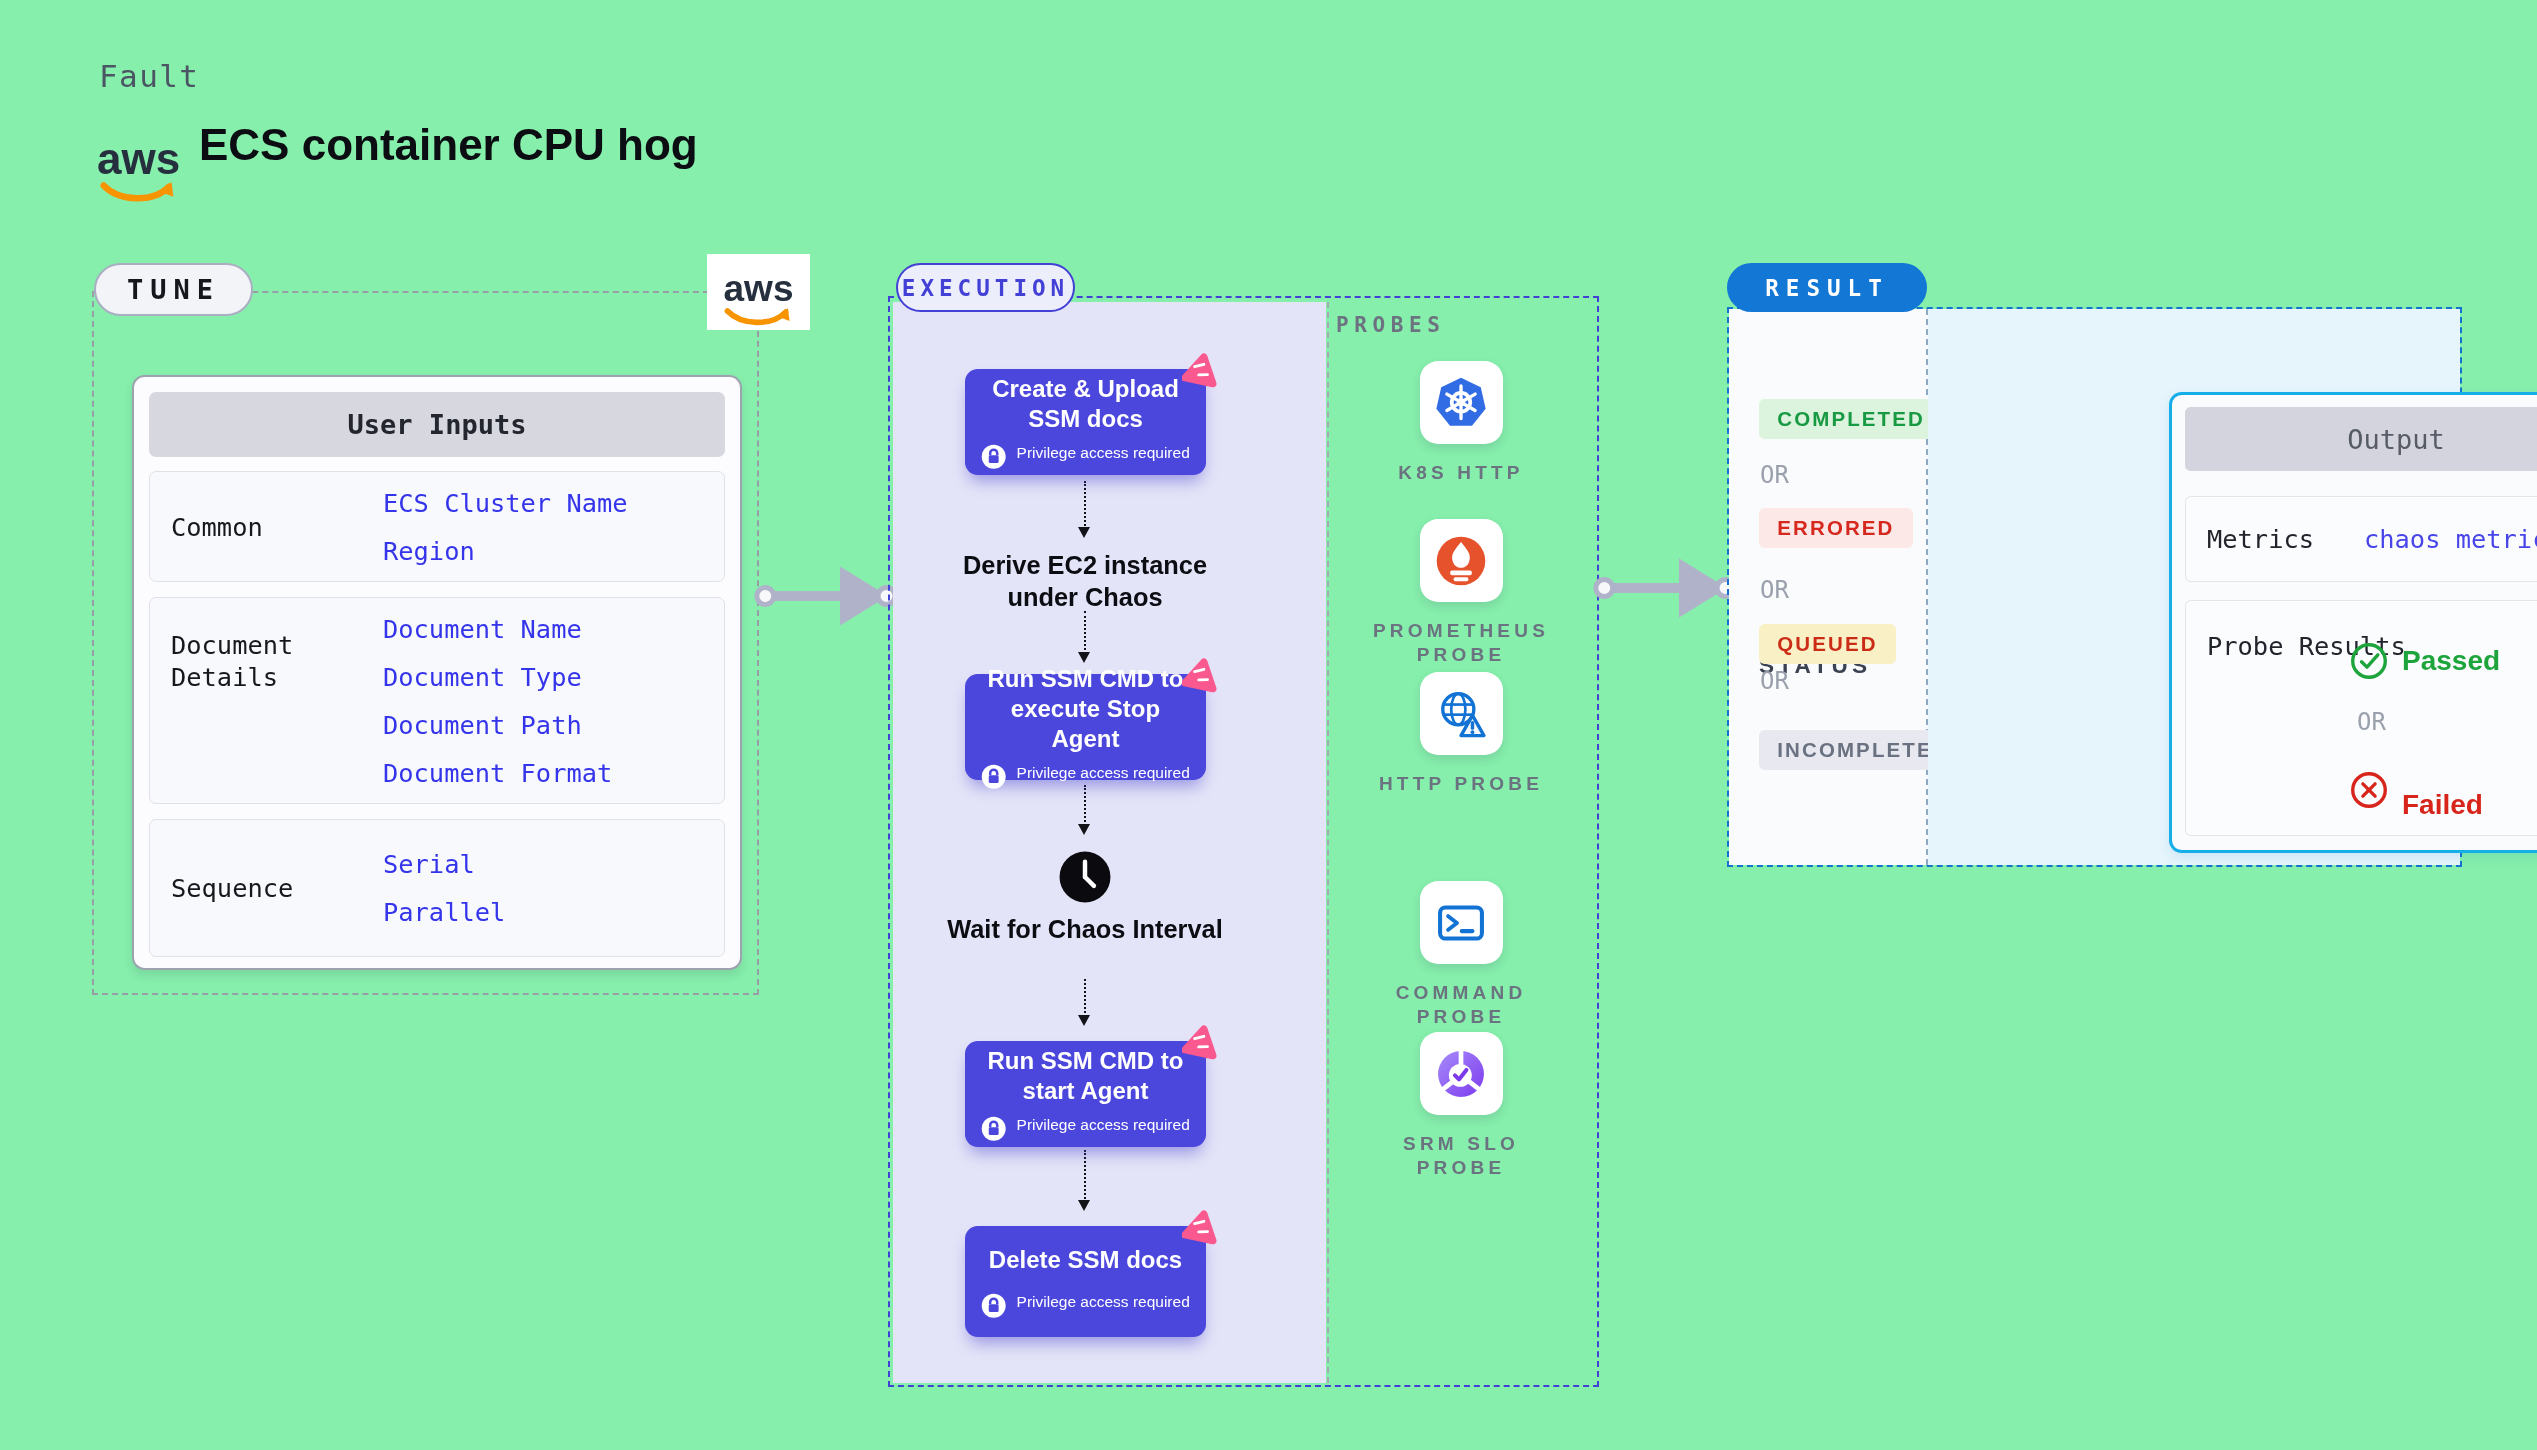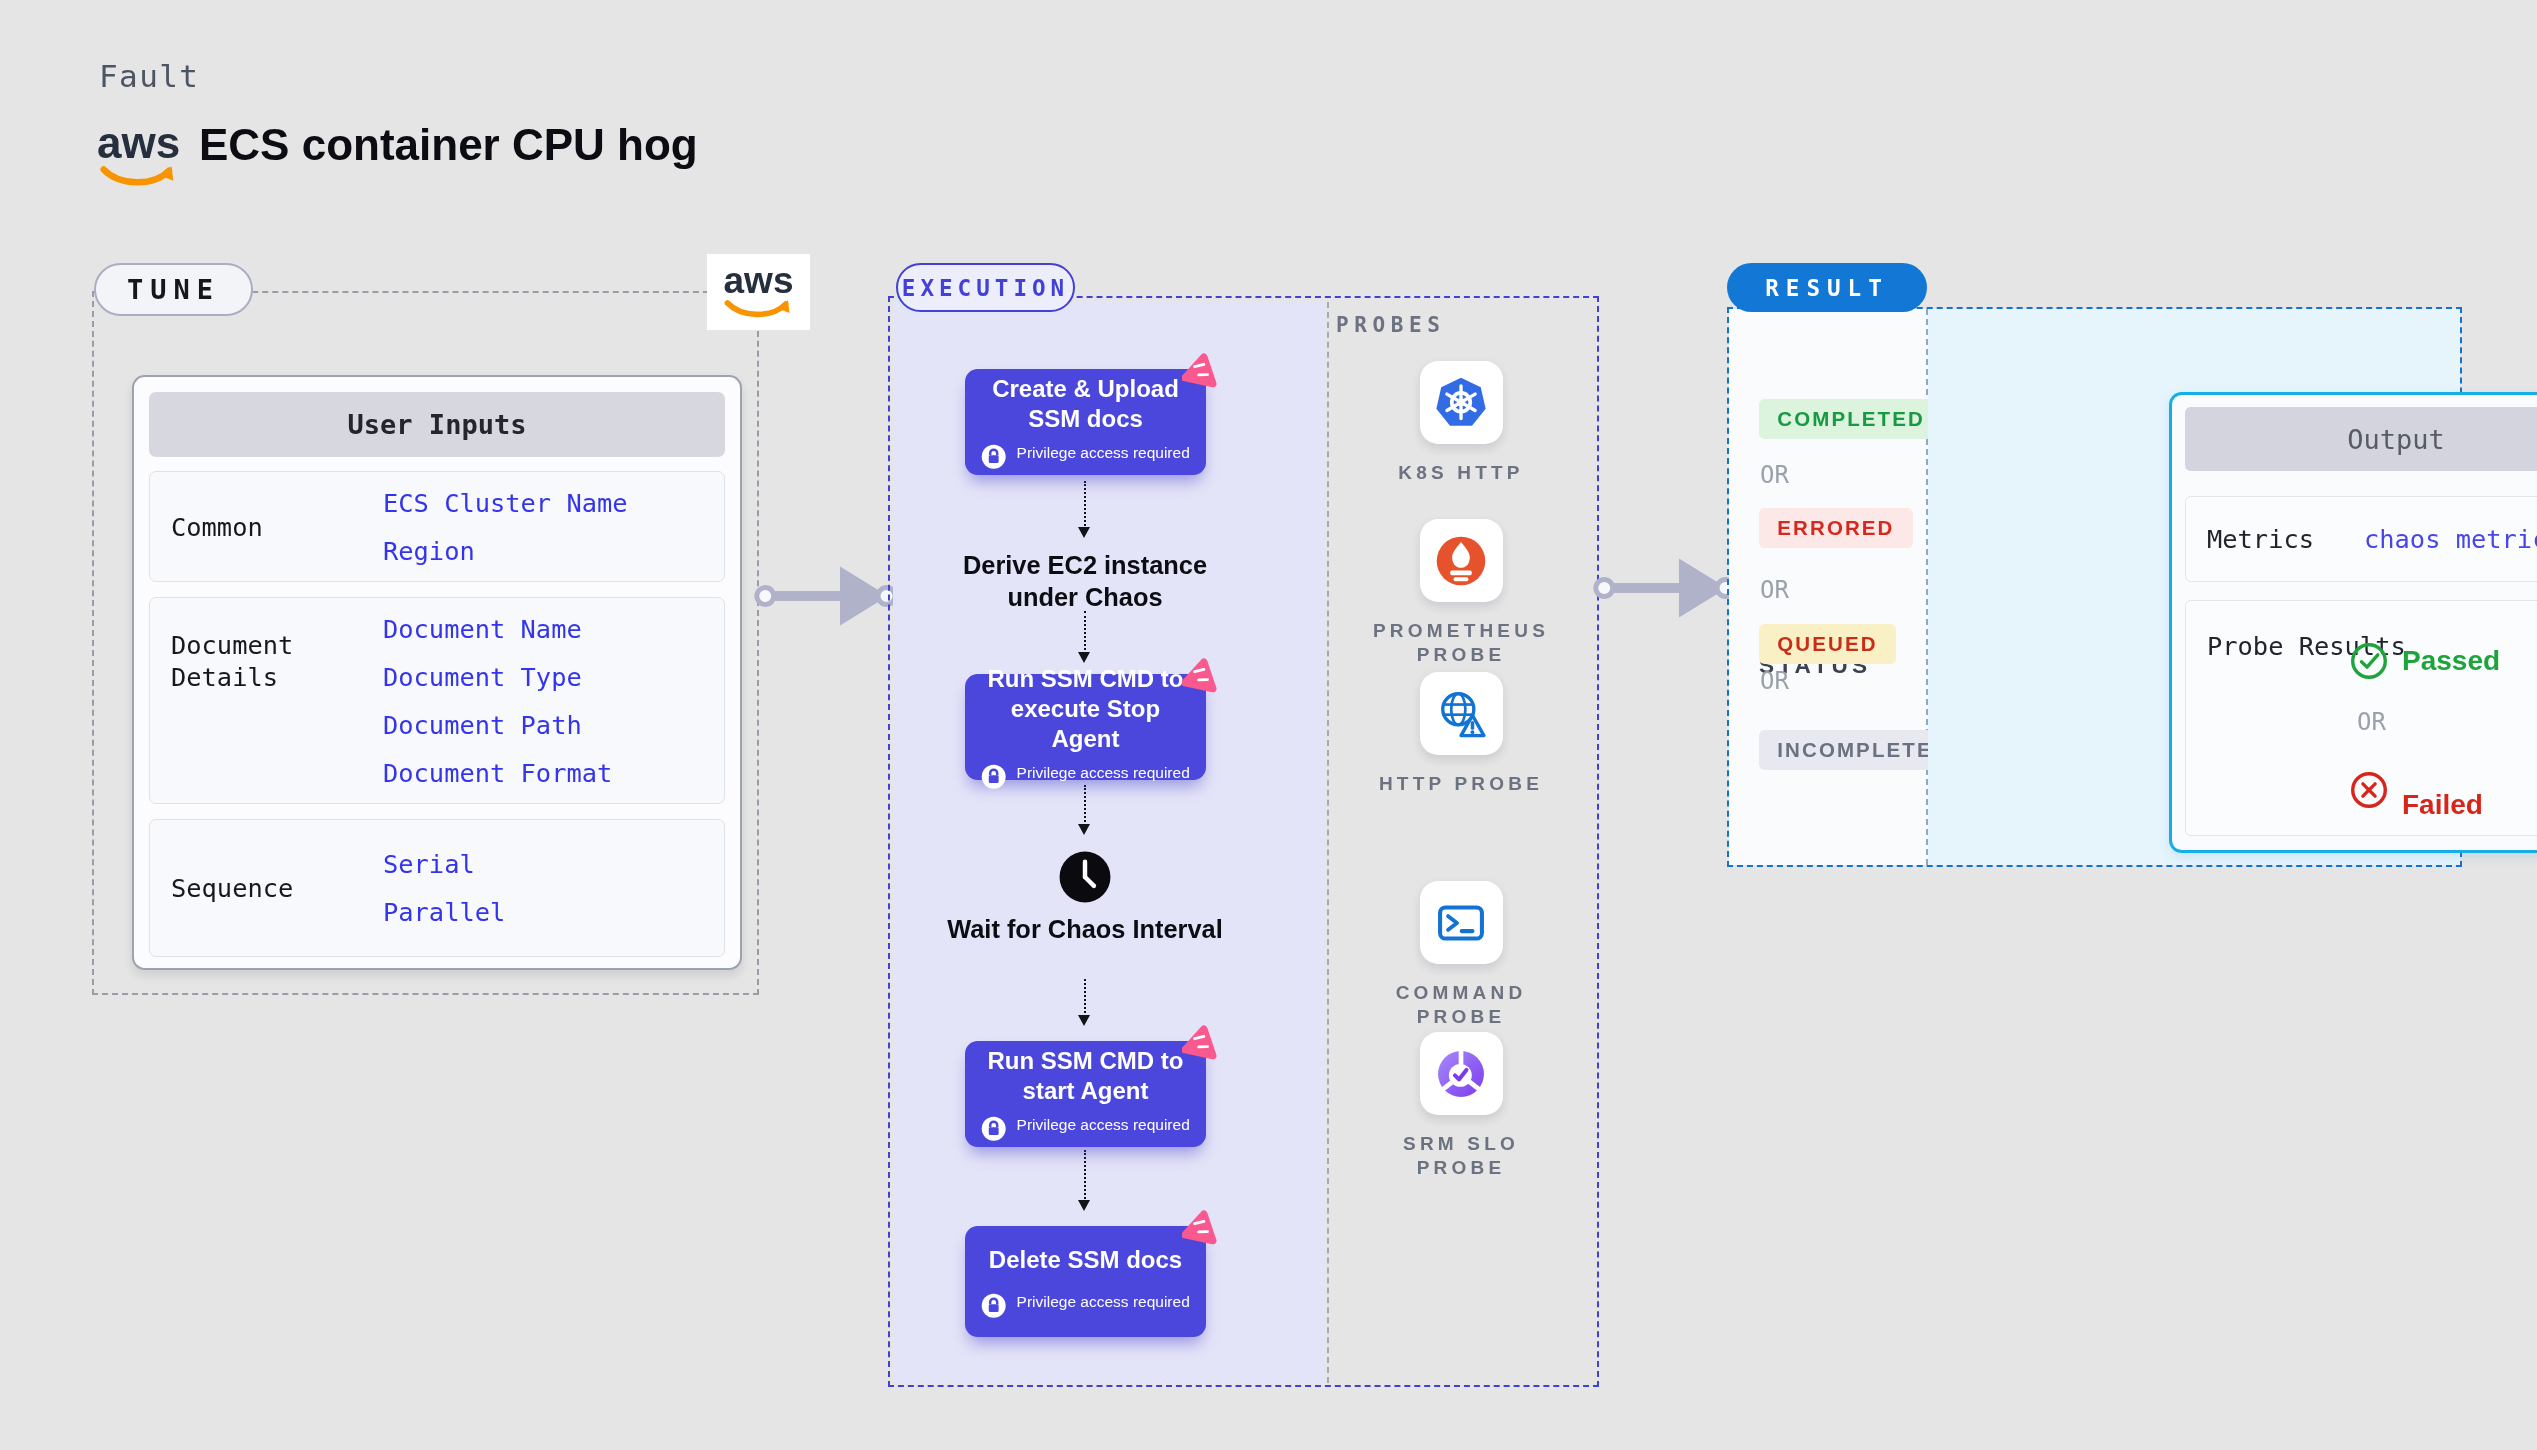--- a/index.html
+++ b/index.html
@@ -1,25 +1,25 @@
 <!DOCTYPE html>
 <html style="font-size:11.3px"><head>
 <meta charset="utf-8">
 <style>
   * { margin:0; padding:0; box-sizing:border-box; }
   body { background:#F7F8FA; font-family:"Liberation Sans", sans-serif; }
-  .canvas { position:relative; width:2538px; height:1451px; background:#e5e5e5; overflow:hidden; }
+  .canvas { position:relative; width:2538px; height:1451px; background:#86efac; overflow:hidden; }
   .abs { position:absolute; }
   .mono { font-family:"DejaVu Sans Mono", monospace; }
 
   
   .kicker { left:99px; top:58px; font-size:31px; color:#4B5563; letter-spacing:1.4px; }
   .page-title { left:199px; top:120px; font-size:44px; font-weight:bold; color:#0C0D12; }
   .aws-logo { display:flex; flex-direction:column; align-items:center; }
-  .aws-word { font-weight:bold; color:#252F3E; line-height:1; }
+  .aws-word { font-weight:bold; color:#252F3E; line-height:1;margin-top:16px; }
   .aws-big { left:97px; top:121px; }
   .aws-big .aws-word { font-size:44px; }
   .aws-small-wrap { left:707px; top:254px; width:103px; height:76px; background:#FFFFFF;
                     display:flex; align-items:center; justify-content:center; z-index:5; }
   .aws-small .aws-word { font-size:37px; }
 
   
   .tune-box { left:92px; top:291px; width:667px; height:704px; border:2.8px dashed #989DA8; }
   .tune-pill { left:94px; top:263px; width:159px; height:53px; background:#F3F4F8;
                border:2.1px solid #ABAEC2; border-radius:28px; display:flex; align-items:center;

